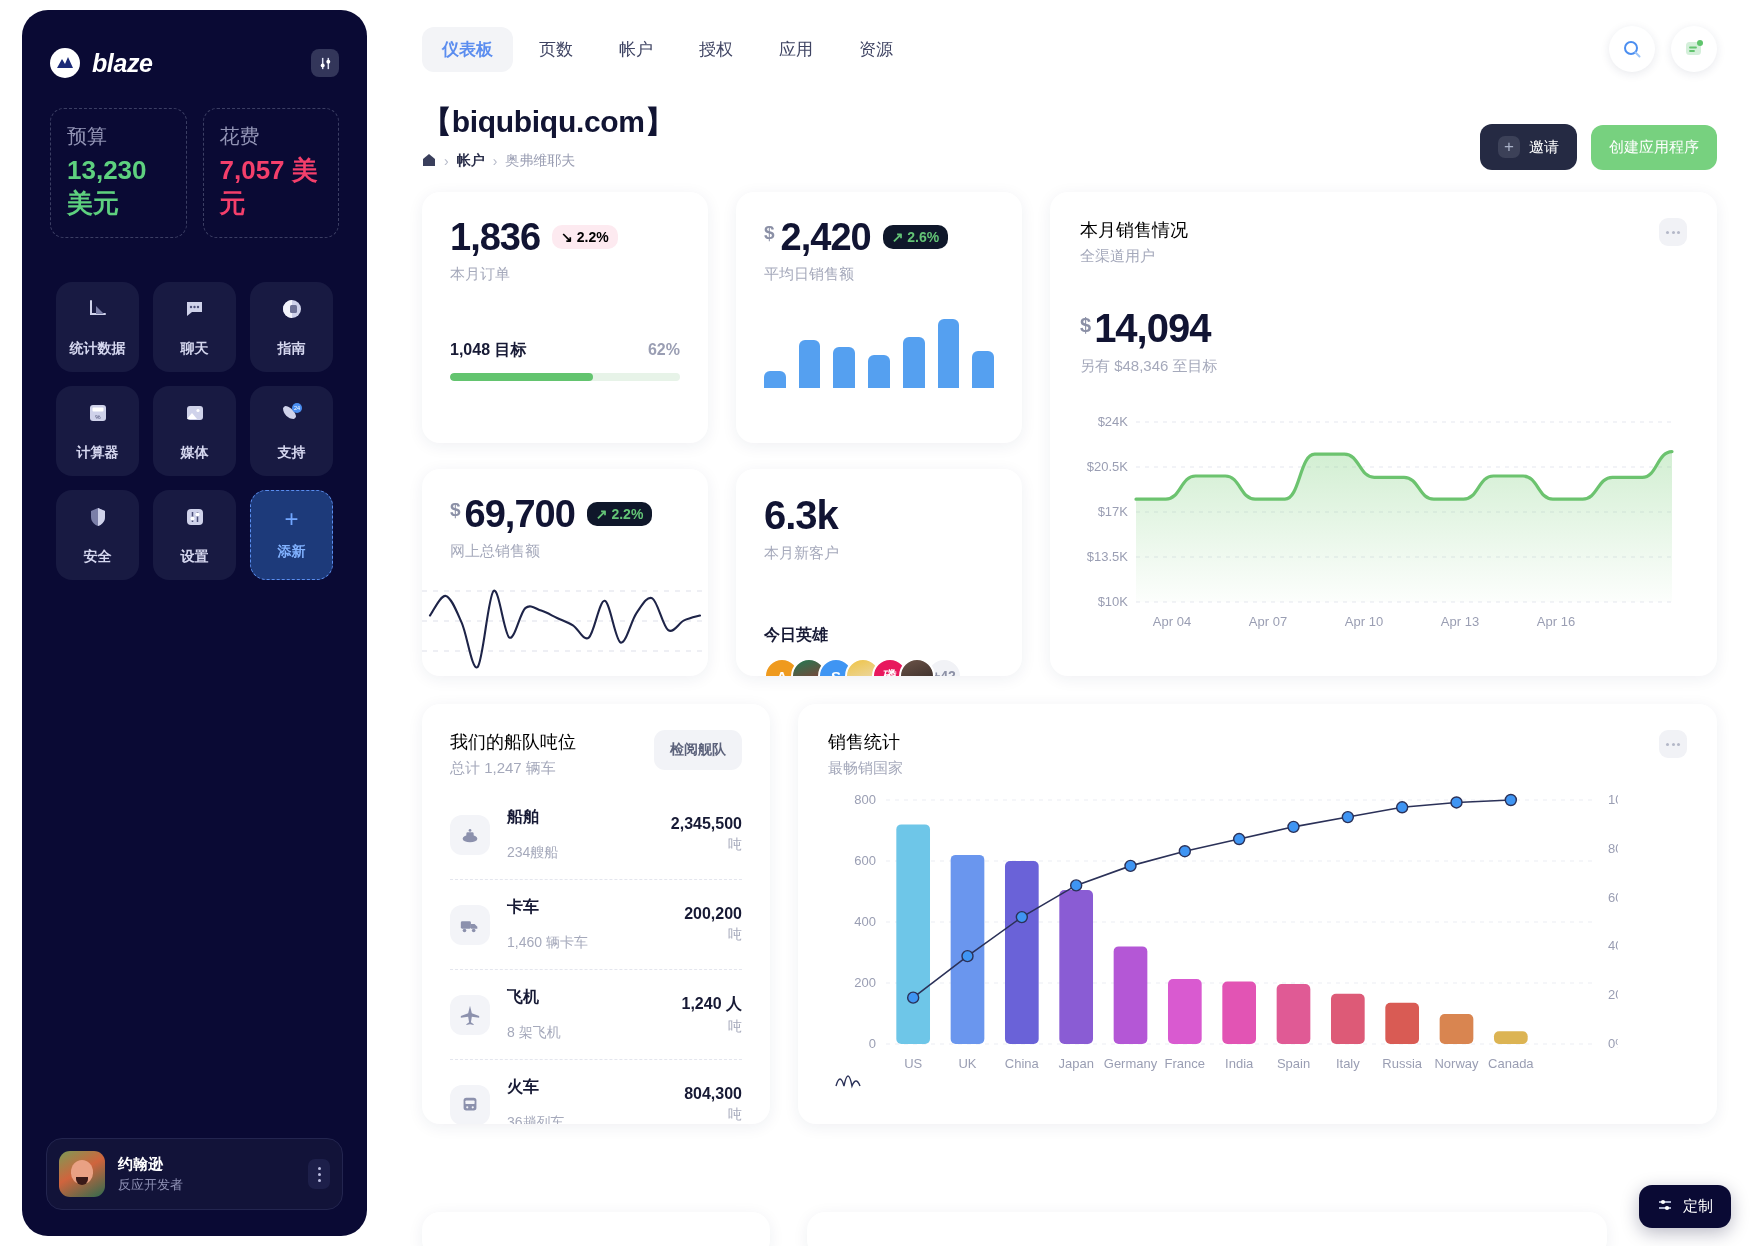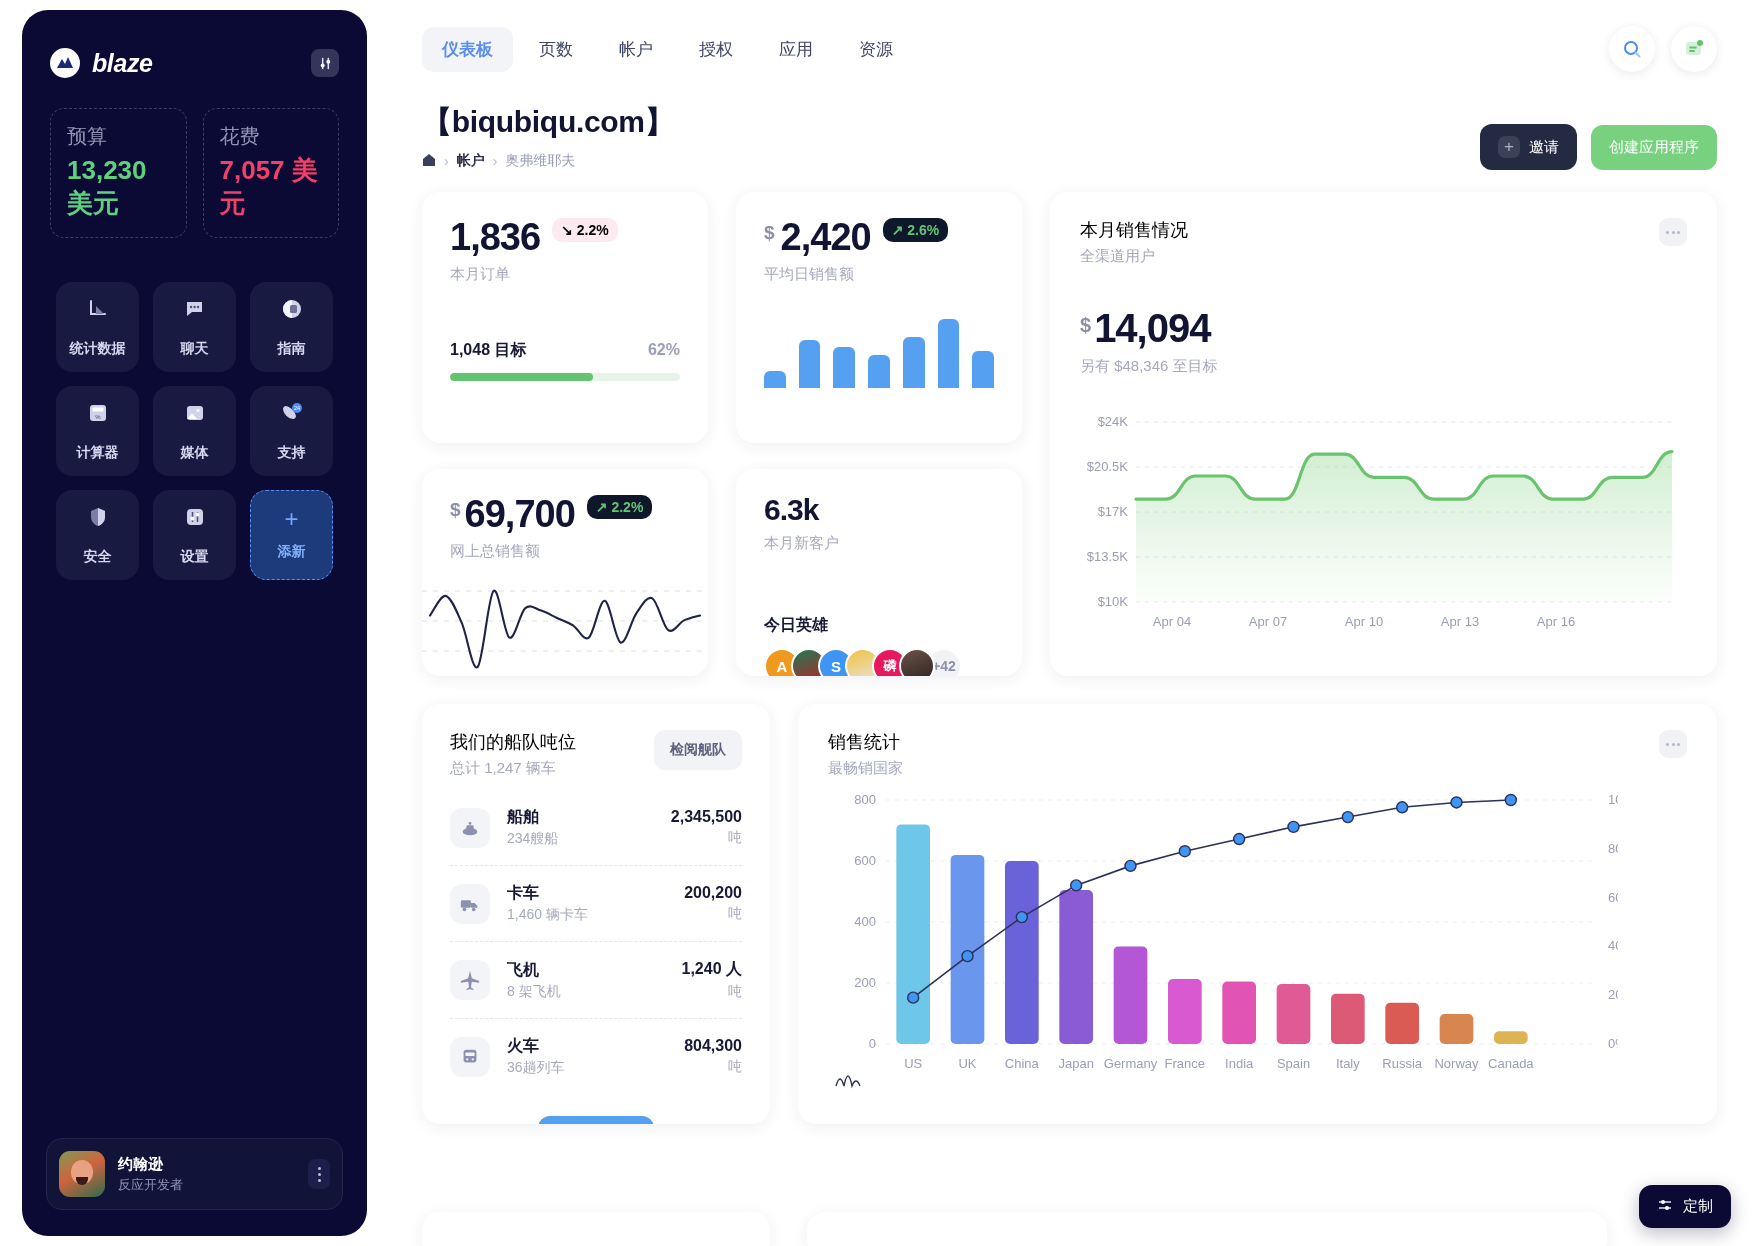--- a/index.html
+++ b/index.html
@@ -132,24 +132,24 @@
 
   .grid-top { display: flex; gap: 28px; margin-top: 22px; }
   .col-small { width: 286px; display: flex; flex-direction: column; gap: 26px; }
   .card {
     background: #fff; border-radius: 18px;
     box-shadow: 0 3px 16px rgba(30,40,80,.07);
     position: relative; overflow: hidden;
   }
   .card-pad { padding: 26px 28px; }
 
-  .stat-top { display: flex; align-items: flex-start; gap: 12px; }
+  .stat-top { display: flex; align-items: center; gap: 12px; }
   .cur { font-size: 19px; color: #8b90a6; font-weight: 600; align-self: flex-start; margin-top: 4px; }
   .stat-num { font-size: 38px; font-weight: 700; color: #111433; letter-spacing: -1px; line-height: 1; }
-  .stat-num.sm { font-size: 30px; }
+  .stat-num.sm { font-size: 40px; }
   .pill { font-size: 14px; font-weight: 700; border-radius: 10px; padding: 4px 9px; white-space: nowrap; }
   .pill.down { background: #fdeaf0; color: #000000; }
   .pill.up { background: #0f172a; color: #63c476; }
   .stat-sub { color: #a5a9bb; font-size: 15px; margin-top: 9px; }
 
   .goal-row { display: flex; align-items: baseline; margin-top: 56px; }
   .goal-label { font-size: 16px; font-weight: 700; color: #171a35; }
   .goal-spacer { flex: 1; }
   .goal-pct { font-size: 16px; color: #9a9eb3; font-weight: 700; }
   .progress { height: 8px; border-radius: 5px; background: #e7f3e8; margin-top: 12px; overflow: hidden; }
@@ -194,21 +194,21 @@
     border-radius: 11px; padding: 11px 16px; white-space: nowrap;
   }
   .fleet-row { display: flex; align-items: center; padding: 17px 0; }
   .fleet-row + .fleet-row { border-top: 1px dashed #e4e6ee; }
   .fleet-icon {
     width: 40px; height: 40px; border-radius: 12px; background: #f3f4f8;
     display: flex; align-items: center; justify-content: center; flex: 0 0 40px;
   }
   .fleet-meta { margin-left: 17px; flex: 1; }
   .fleet-name { font-size: 16px; font-weight: 700; color: #171a35; text-align: right; }
-  .fleet-count { font-size: 14px; color: #a5a9bb; margin-top: 2px; }
+  .fleet-count { font-size: 14px; color: #a5a9bb; margin-top: 16px; }
   .fleet-val { text-align: right; }
   .fleet-num { font-size: 16px; font-weight: 700; color: #171a35; }
   .fleet-unit { font-size: 14px; color: #a5a9bb; margin-top: 3px; }
   .btn-addveh {
     background: #55a0f0; color: #fff; font-size: 16px; font-weight: 600;
     border-radius: 12px; padding: 14px 26px; margin: 22px auto 4px auto; display: block; width: max-content;
   }
 
   .customize {
     position: absolute; right: 22px; bottom: 18px;

